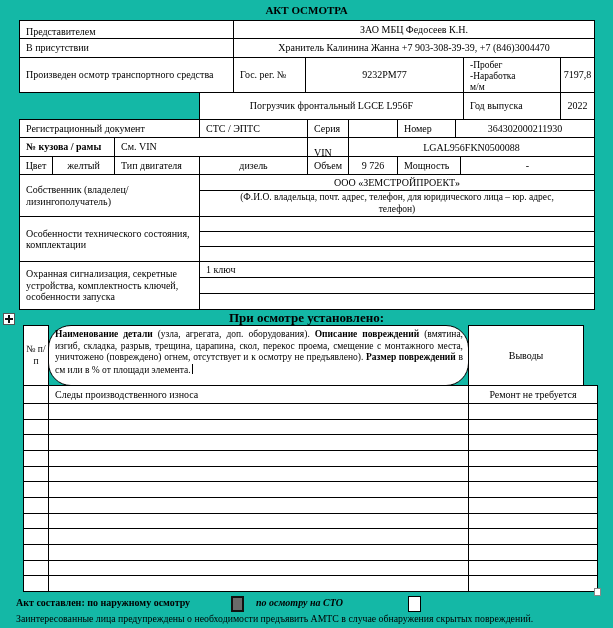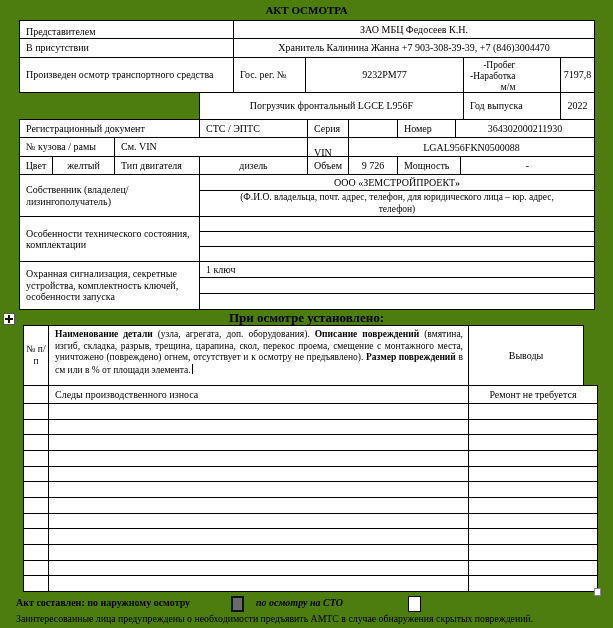--- a/index.html
+++ b/index.html
@@ -1,28 +1,28 @@
 <!DOCTYPE html>
 <html><head>
 <meta charset="utf-8">
 <style>
   html,body{margin:0;padding:0;background:#fff;}
-  .page{position:relative;width:613px;height:628px;background:#4d7c0f;
+  .page{position:relative;width:613px;height:628px;background:#14b8a6;
         font-family:"Liberation Serif","DejaVu Serif",serif;color:#000;overflow:hidden;}
   .cell{position:absolute;box-sizing:border-box;border:1px solid #000;background:#fff;
         display:flex;align-items:center;justify-content:center;font-size:10px;line-height:11.5px;text-align:center;}
   .l{justify-content:flex-start;text-align:left;padding-left:6px;padding-right:4px;}
   .t{align-items:flex-start;padding-top:2px;}
   .fs95{font-size:9.5px;}
   .pre{white-space:pre-line;}
   .title{position:absolute;left:0;top:4px;width:613px;text-align:center;
          font-weight:bold;font-size:11px;}
   .section-title{position:absolute;left:0;top:310px;width:613px;text-align:center;
          font-weight:bold;font-size:13px;}
-  .desc-cell{display:block;text-align:justify;padding:3px 5px 2px 6px;font-size:9.5px;line-height:11.7px;}
+  .desc-cell{display:block;text-align:justify;padding:3px 5px 2px 6px;font-size:9.5px;line-height:11.7px;border-radius:23px;}
   .bold{font-weight:bold;}
   .caret{display:inline-block;width:1px;height:10px;background:#000;vertical-align:-1px;margin-left:1px;}
   .move-handle{position:absolute;left:3px;top:313px;width:12px;height:12px;box-sizing:border-box;
          border:1px solid #555;background:#fff;}
   .move-handle::before{content:"";position:absolute;left:1px;top:4px;width:8px;height:2px;background:#111;}
   .move-handle::after{content:"";position:absolute;left:4px;top:1px;width:2px;height:8px;background:#111;}
   .resize-handle{position:absolute;left:594px;top:588px;width:7px;height:8px;box-sizing:border-box;
          border:1px solid #888;background:#fff;}
   .footer-text{position:absolute;font-size:10px;}
   .checkbox{position:absolute;box-sizing:border-box;width:13px;height:16px;border:1px solid #000;background:#fff;}
@@ -38,37 +38,37 @@
 
   <div class="cell l" style="left:19px;top:20px;width:215px;height:24px;">Представителем</div>
   <div class="cell" style="left:233px;top:20px;width:362px;height:19px;">ЗАО МБЦ Федосеев К.Н.</div>
 
   <div class="cell l" style="left:19px;top:38px;width:215px;height:20px;">В присутствии</div>
   <div class="cell" style="left:233px;top:38px;width:362px;height:20px;">Хранитель Калинина Жанна +7 903-308-39-39, +7 (846)3004470</div>
 
   <div class="cell l" style="left:19px;top:57px;width:215px;height:36px;">Произведен осмотр транспортного средства</div>
   <div class="cell l" style="left:233px;top:57px;width:73px;height:36px;">Гос.  рег. №</div>
   <div class="cell" style="left:305px;top:57px;width:159px;height:36px;">9232РМ77</div>
-  <div class="cell l t pre fs95" style="left:463px;top:57px;width:98px;height:36px;line-height:10.8px;text-align:right;">-Пробег
+  <div class="cell l t pre fs95" style="left:463px;top:57px;width:98px;height:36px;line-height:10.8px;">-Пробег
 -Наработка
 м/м</div>
   <div class="cell" style="left:560px;top:57px;width:35px;height:36px;">7197,8</div>
 
   <div class="cell" style="left:199px;top:92px;width:265px;height:28px;">Погрузчик фронтальный LGCE L956F</div>
   <div class="cell l" style="left:463px;top:92px;width:98px;height:28px;">Год выпуска</div>
   <div class="cell" style="left:560px;top:92px;width:35px;height:28px;">2022</div>
 
   <div class="cell l" style="left:19px;top:119px;width:181px;height:19px;">Регистрационный документ</div>
   <div class="cell l" style="left:199px;top:119px;width:109px;height:19px;">СТС / ЭПТС</div>
   <div class="cell l" style="left:307px;top:119px;width:42px;height:19px;">Серия</div>
   <div class="cell" style="left:348px;top:119px;width:50px;height:19px;"></div>
   <div class="cell l" style="left:397px;top:119px;width:59px;height:19px;">Номер</div>
   <div class="cell" style="left:455px;top:119px;width:140px;height:19px;">364302000211930</div>
 
-  <div class="cell l" style="left:19px;top:137px;width:96px;height:20px;">№ кузова / рамы</div>
+  <div class="cell l" style="left:19px;top:137px;width:96px;height:20px;font-weight:bold;">№ кузова / рамы</div>
   <div class="cell l" style="left:114px;top:137px;width:194px;height:20px;">См. VIN</div>
   <div class="cell l" style="left:307px;top:137px;width:42px;height:32px;">VIN</div>
   <div class="cell" style="left:348px;top:137px;width:247px;height:22px;">LGAL956FKN0500088</div>
 
   <div class="cell" style="left:19px;top:156px;width:34px;height:19px;">Цвет</div>
   <div class="cell" style="left:52px;top:156px;width:63px;height:19px;">желтый</div>
   <div class="cell l" style="left:114px;top:156px;width:86px;height:19px;">Тип двигателя</div>
   <div class="cell" style="left:199px;top:156px;width:109px;height:19px;">дизель</div>
   <div class="cell l" style="left:307px;top:156px;width:42px;height:19px;">Объем</div>
   <div class="cell" style="left:348px;top:156px;width:50px;height:19px;">9 726</div>

